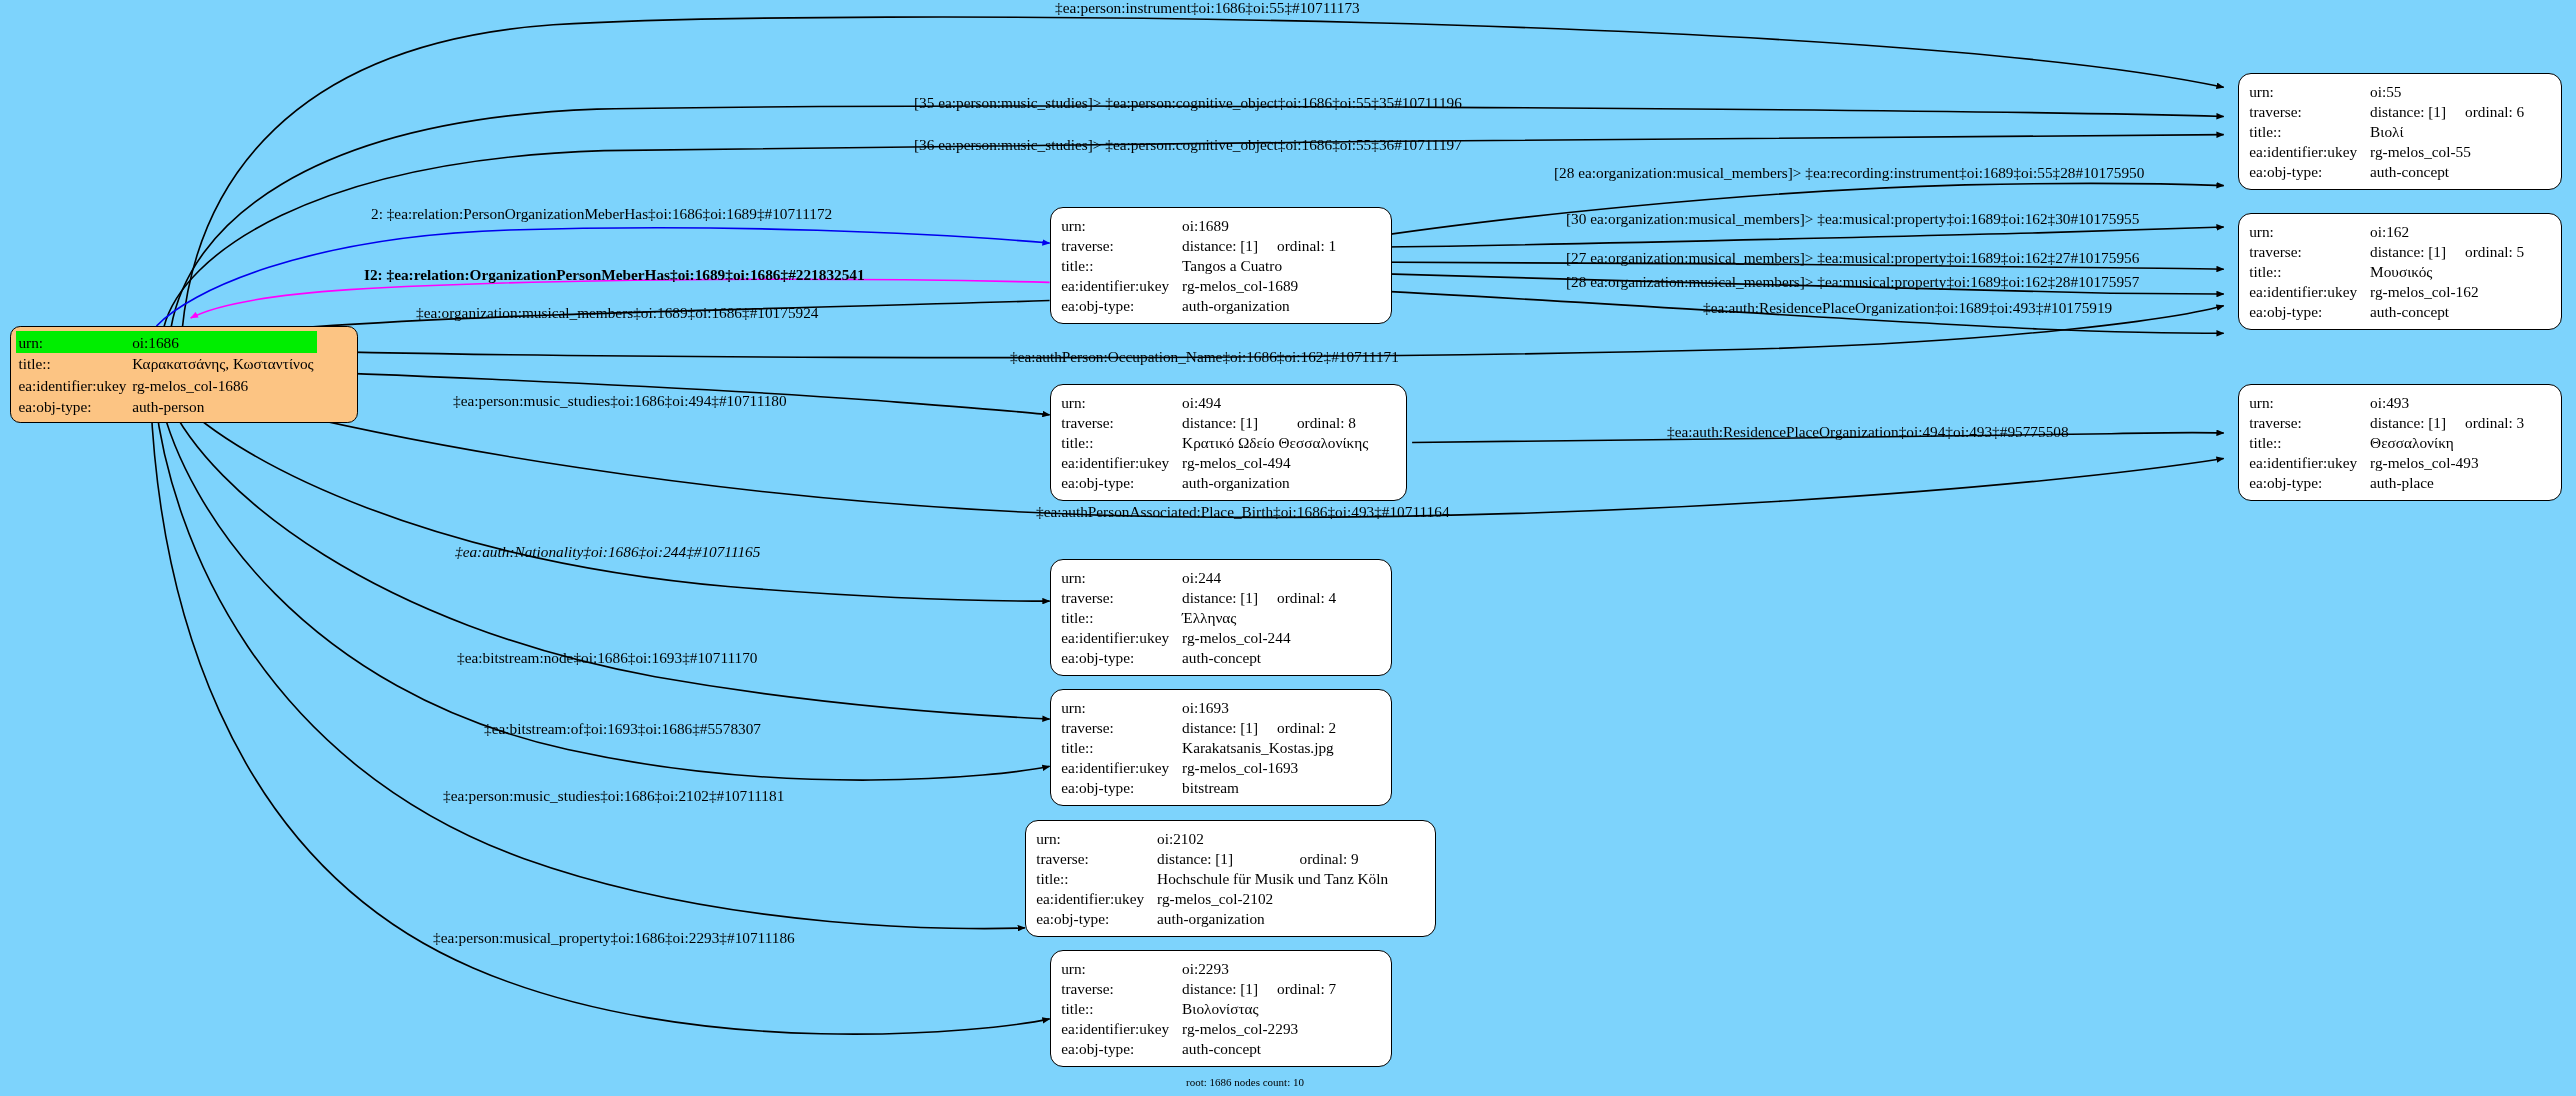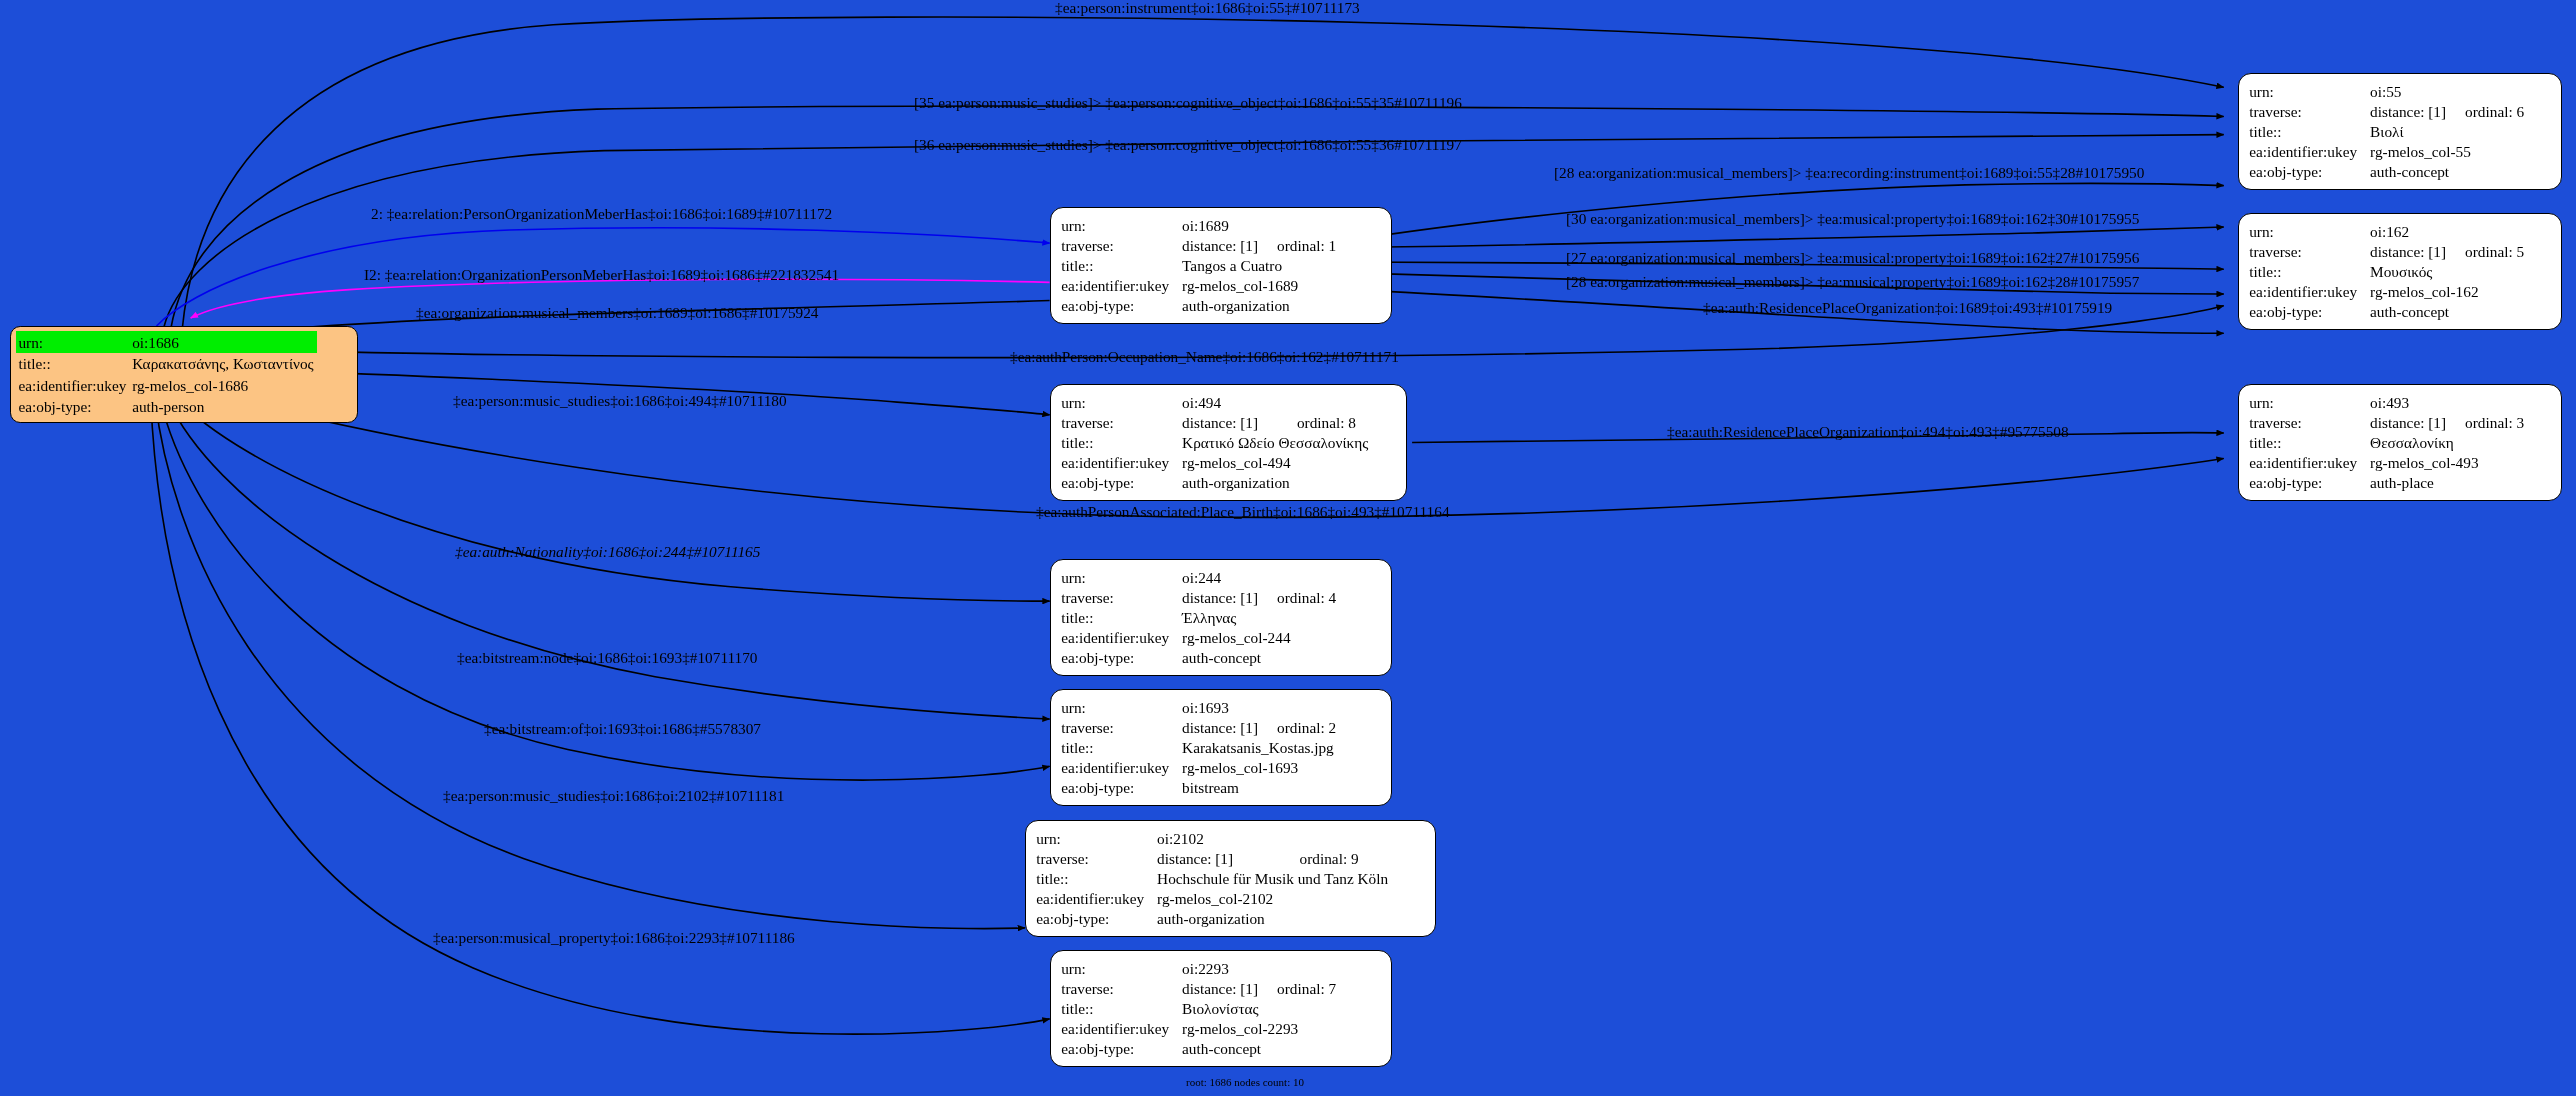--- a/index.html
+++ b/index.html
@@ -4,21 +4,21 @@
 <style>
   html, body {
     margin: 0;
     padding: 0;
     background: #ffffff;
   }
   #stage {
     position: relative;
     width: 2576px;
     height: 1096px;
-    background: #1d4ed8;
+    background: #7dd3fc;
     overflow: hidden;
     font-family: "Liberation Serif", "DejaVu Serif", serif;
   }
   svg.edges {
     position: absolute;
     left: 0;
     top: 0;
     width: 2576px;
     height: 1096px;
     overflow: visible;
@@ -136,21 +136,21 @@
 
     <path class="edge-path" marker-end="url(#ah)" d="M 213,548 C 235,740 360,1050 720,1180 C 1000,1280 1330,1278 1408,1275"></path>
 
     <path class="edge-path" marker-end="url(#ah)" d="M 207,548 C 218,800 300,1180 650,1330 C 950,1460 1360,1418 1442,1400"></path>
   </svg>
 
   <div class="edge-label" style="left:1055px; top:0px;">‡ea:person:instrument‡oi:1686‡oi:55‡#10711173</div>
   <div class="edge-label" style="left:914px; top:95px;">[35 ea:person:music_studies]&gt; ‡ea:person:cognitive_object‡oi:1686‡oi:55‡35#10711196</div>
   <div class="edge-label" style="left:914px; top:137px;">[36 ea:person:music_studies]&gt; ‡ea:person:cognitive_object‡oi:1686‡oi:55‡36#10711197</div>
   <div class="edge-label" style="left:371px; top:206px;">2: ‡ea:relation:PersonOrganizationMeberHas‡oi:1686‡oi:1689‡#10711172</div>
-  <div class="edge-label" style="left:364px; top:267px;">I2: ‡ea:relation:OrganizationPersonMeberHas‡oi:1689‡oi:1686‡#221832541</div>
+  <div class="edge-label" style="left:364px; top:267px;font-weight:bold;">I2: ‡ea:relation:OrganizationPersonMeberHas‡oi:1689‡oi:1686‡#221832541</div>
   <div class="edge-label" style="left:416px; top:305px;">‡ea:organization:musical_members‡oi:1689‡oi:1686‡#10175924</div>
   <div class="edge-label" style="left:1554px; top:165px;">[28 ea:organization:musical_members]&gt; ‡ea:recording:instrument‡oi:1689‡oi:55‡28#10175950</div>
   <div class="edge-label" style="left:1566px; top:211px;">[30 ea:organization:musical_members]&gt; ‡ea:musical:property‡oi:1689‡oi:162‡30#10175955</div>
   <div class="edge-label" style="left:1566px; top:250px;">[27 ea:organization:musical_members]&gt; ‡ea:musical:property‡oi:1689‡oi:162‡27#10175956</div>
   <div class="edge-label" style="left:1566px; top:274px;">[28 ea:organization:musical_members]&gt; ‡ea:musical:property‡oi:1689‡oi:162‡28#10175957</div>
   <div class="edge-label" style="left:1703px; top:300px;">‡ea:auth:ResidencePlaceOrganization‡oi:1689‡oi:493‡#10175919</div>
   <div class="edge-label" style="left:1010px; top:349px;">‡ea:authPerson:Occupation_Name‡oi:1686‡oi:162‡#10711171</div>
   <div class="edge-label" style="left:453px; top:393px;text-align:right;">‡ea:person:music_studies‡oi:1686‡oi:494‡#10711180</div>
   <div class="edge-label" style="left:1667px; top:424px;text-align:center;">‡ea:auth:ResidencePlaceOrganization‡oi:494‡oi:493‡#95775508</div>
   <div class="edge-label" style="left:990px; top:504px;margin-left:46px;">‡ea:authPersonAssociated:Place_Birth‡oi:1686‡oi:493‡#10711164</div>

